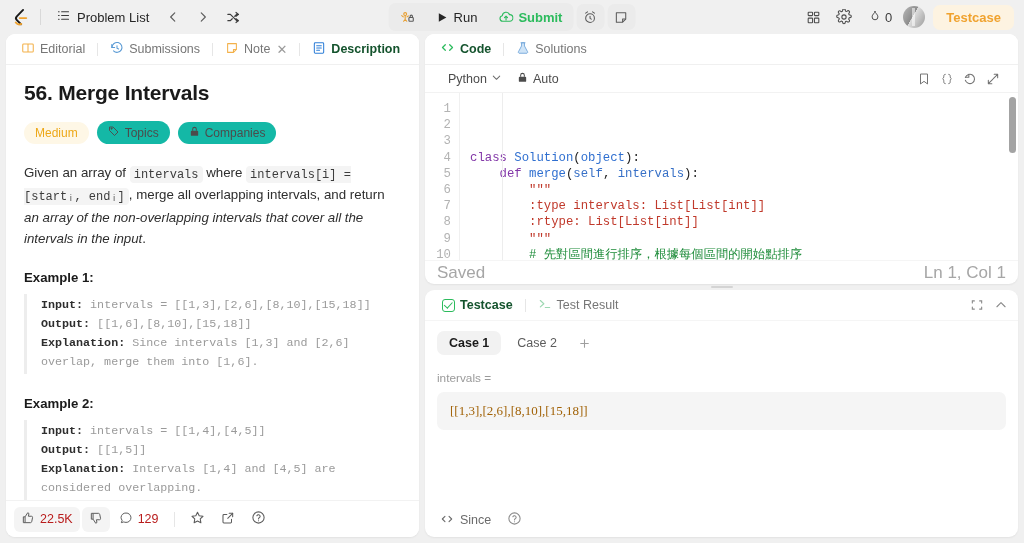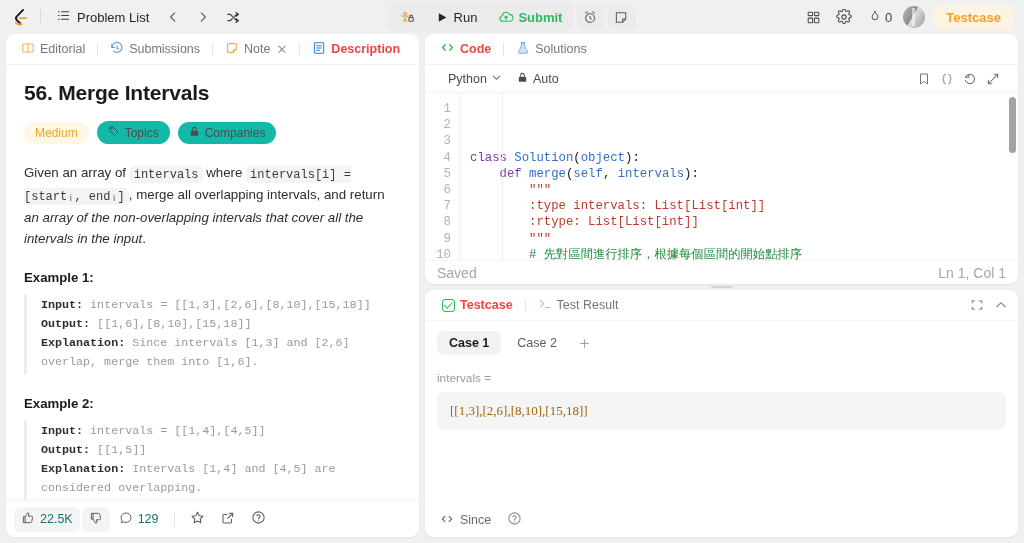--- a/index.html
+++ b/index.html
@@ -109,21 +109,21 @@
     padding: 0 8px; gap: 2px;
     border-bottom: 1px solid #f0f0f0;
     background: #fff;
   }
   .tab {
     display: flex; align-items: center; gap: 5px;
     padding: 3px 7px; border-radius: 5px;
     font-size: 12.5px; color: #767676; cursor: pointer;
     white-space: nowrap;
   }
-  .tab.active { color: #ef4444; font-weight: 700; }
+  .tab.active { color: #14532d; font-weight: 700; }
   .tab-sep { width: 1px; height: 13px; background: #e6e6e6; margin: 0 3px; }
   .tab-close {
     font-size: 13px; color: #9b9b9b; margin-left: 1px;
     line-height: 1; cursor: pointer;
   }
 
   
   .content {
     flex: 1; overflow: hidden;
     padding: 16px 18px 4px 18px;
@@ -171,21 +171,21 @@
   .left-footer {
     height: 37px; min-height: 37px;
     display: flex; align-items: center;
     gap: 2px; padding: 0 8px;
     border-top: 1px solid #f2f2f2;
     background: #fff;
   }
   .foot-item {
     display: flex; align-items: center; gap: 5px;
     padding: 4px 7px; border-radius: 6px;
-    font-size: 12.5px; color: #0f766e; cursor: pointer;
+    font-size: 12.5px; color: #b91c1c; cursor: pointer;
   }
   .foot-item.grouped { background: #f4f4f4; }
   .foot-sep { width: 1px; height: 15px; background: #e6e6e6; margin: 0 6px; }
 
   
   .code-panel { flex: 0 0 250px; }
   .code-toolbar {
     height: 28px; min-height: 28px;
     display: flex; align-items: center;
     padding: 0 18px; gap: 10px;
@@ -233,21 +233,21 @@
   .k-plain { color: #1a1a1a; }
 
   .v-scroll {
     position: absolute; right: 2px; top: 4px;
     width: 7px; border-radius: 4px;
     background: #a3a3a3; height: 56px;
   }
   .code-status {
     height: 24px; min-height: 24px;
     display: flex; align-items: center;
-    padding: 0 12px; font-size: 14px; color: #a6a6a6;
+    padding: 0 12px; font-size: 17px; color: #a6a6a6;
     border-top: 1px solid #f5f5f5;
   }
   .code-status .right { margin-left: auto; }
 
   .grip {
     height: 6px; display: flex; align-items: center; justify-content: center;
   }
   .grip span { width: 22px; height: 2.5px; border-radius: 2px; background: #d4d4d4; }
 
   

